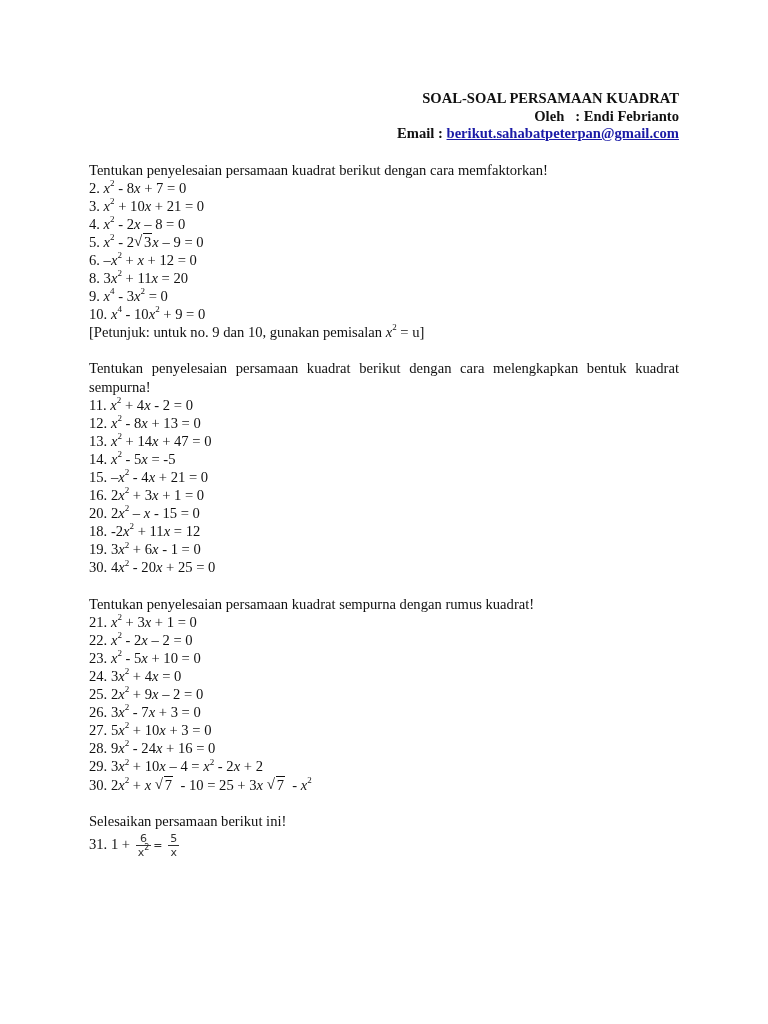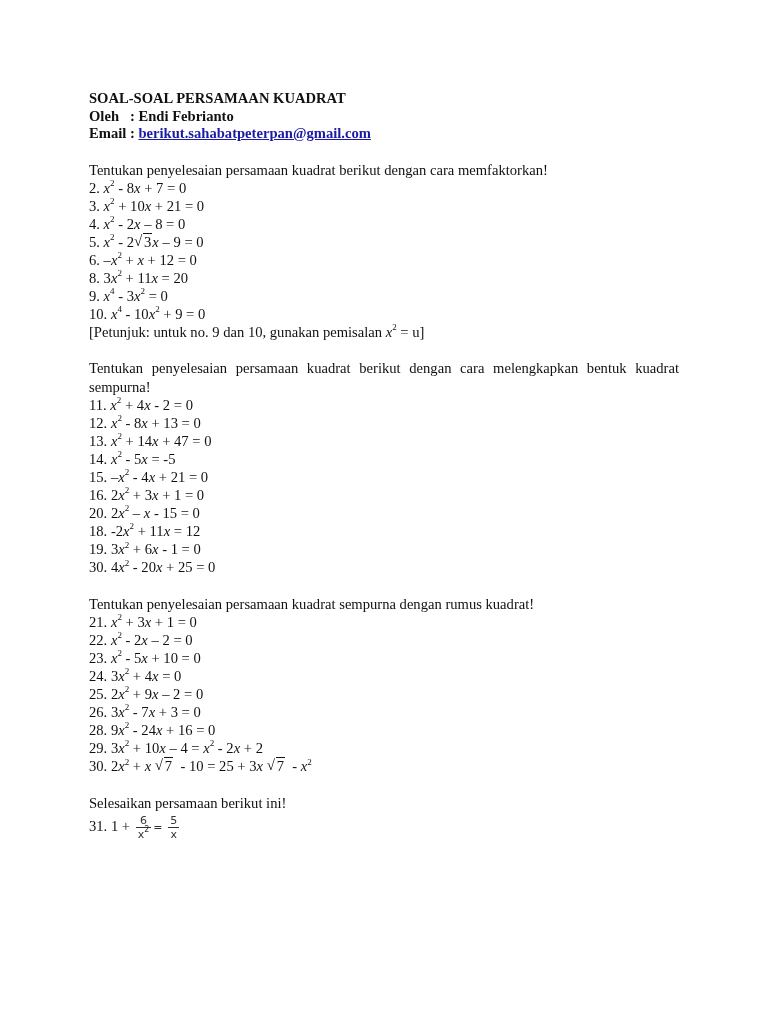--- a/index.html
+++ b/index.html
@@ -5,21 +5,21 @@
     html, body { margin: 0; padding: 0; background: #ffffff; }
     body {
       width: 768px; height: 1024px; position: relative; overflow: hidden;
       font-family: "Liberation Serif", "DejaVu Serif", serif;
       color: #111111;
     }
     .page {
       position: absolute; left: 89px; top: 90px; width: 590px;
       font-size: 14.6px; line-height: 18.1px;
     }
-    .header { text-align: left; font-weight: bold; font-size: 14.6px; line-height: 17.5px; }
+    .header { text-align: right; font-weight: bold; font-size: 14.6px; line-height: 17.5px; }
     .header a { color: #1a1aa6; text-decoration: underline; }
     .gap { height: 18px; }
     .instr { text-align: justify; text-align-last: left; }
     .instr.just { text-align-last: auto; word-spacing: 2px; }
     .eq { white-space: nowrap; }
     .eq i { font-style: italic; }
     sup { font-size: 9px; line-height: 0; position: relative; top: -1px; vertical-align: super; }
     .sqrt { display: inline-block; position: relative; padding-left: 9px; }
     .sqrt::before {
       content: "\221A"; position: absolute; left: 0; top: -1px; font-size: 15px;
@@ -84,20 +84,21 @@
   <div class="gap"></div>
 
   <div>
     <div class="instr">Tentukan penyelesaian persamaan kuadrat sempurna dengan rumus kuadrat!</div>
     <div class="eq"><span>21.</span> <i>x</i><sup>2</sup> + 3<i>x</i> + 1 = 0</div>
     <div class="eq"><span>22.</span> <i>x</i><sup>2</sup> - 2<i>x</i> – 2 = 0</div>
     <div class="eq"><span>23.</span> <i>x</i><sup>2</sup> - 5<i>x</i> + 10 = 0</div>
     <div class="eq"><span>24.</span> 3<i>x</i><sup>2</sup> + 4<i>x</i> = 0</div>
     <div class="eq"><span>25.</span> 2<i>x</i><sup>2</sup> + 9<i>x</i> – 2 = 0</div>
     <div class="eq"><span>26.</span> 3<i>x</i><sup>2</sup> - 7<i>x</i> + 3 = 0</div>
+    <div class="eq"><span>27.</span> 5<i>x</i><sup>2</sup> + 10<i>x</i> + 3 = 0</div>
     <div class="eq"><span>28.</span> 9<i>x</i><sup>2</sup> - 24<i>x</i> + 16 = 0</div>
     <div class="eq"><span>29.</span> 3<i>x</i><sup>2</sup> + 10<i>x</i> – 4 = <i>x</i><sup>2</sup> - 2<i>x</i> + 2</div>
     <div class="eq"><span>30.</span> 2<i>x</i><sup>2</sup> + <i>x</i> <span class="sqrt"><span class="rad">7</span></span>&nbsp; - 10 = 25 + 3<i>x</i> <span class="sqrt"><span class="rad">7</span></span>&nbsp; - <i>x</i><sup>2</sup></div>
   </div>
 
   <div class="gap"></div>
 
   <div>
     <div class="instr">Selesaikan persamaan berikut ini!</div>
     <div class="eq" style="margin-top:2px;">

